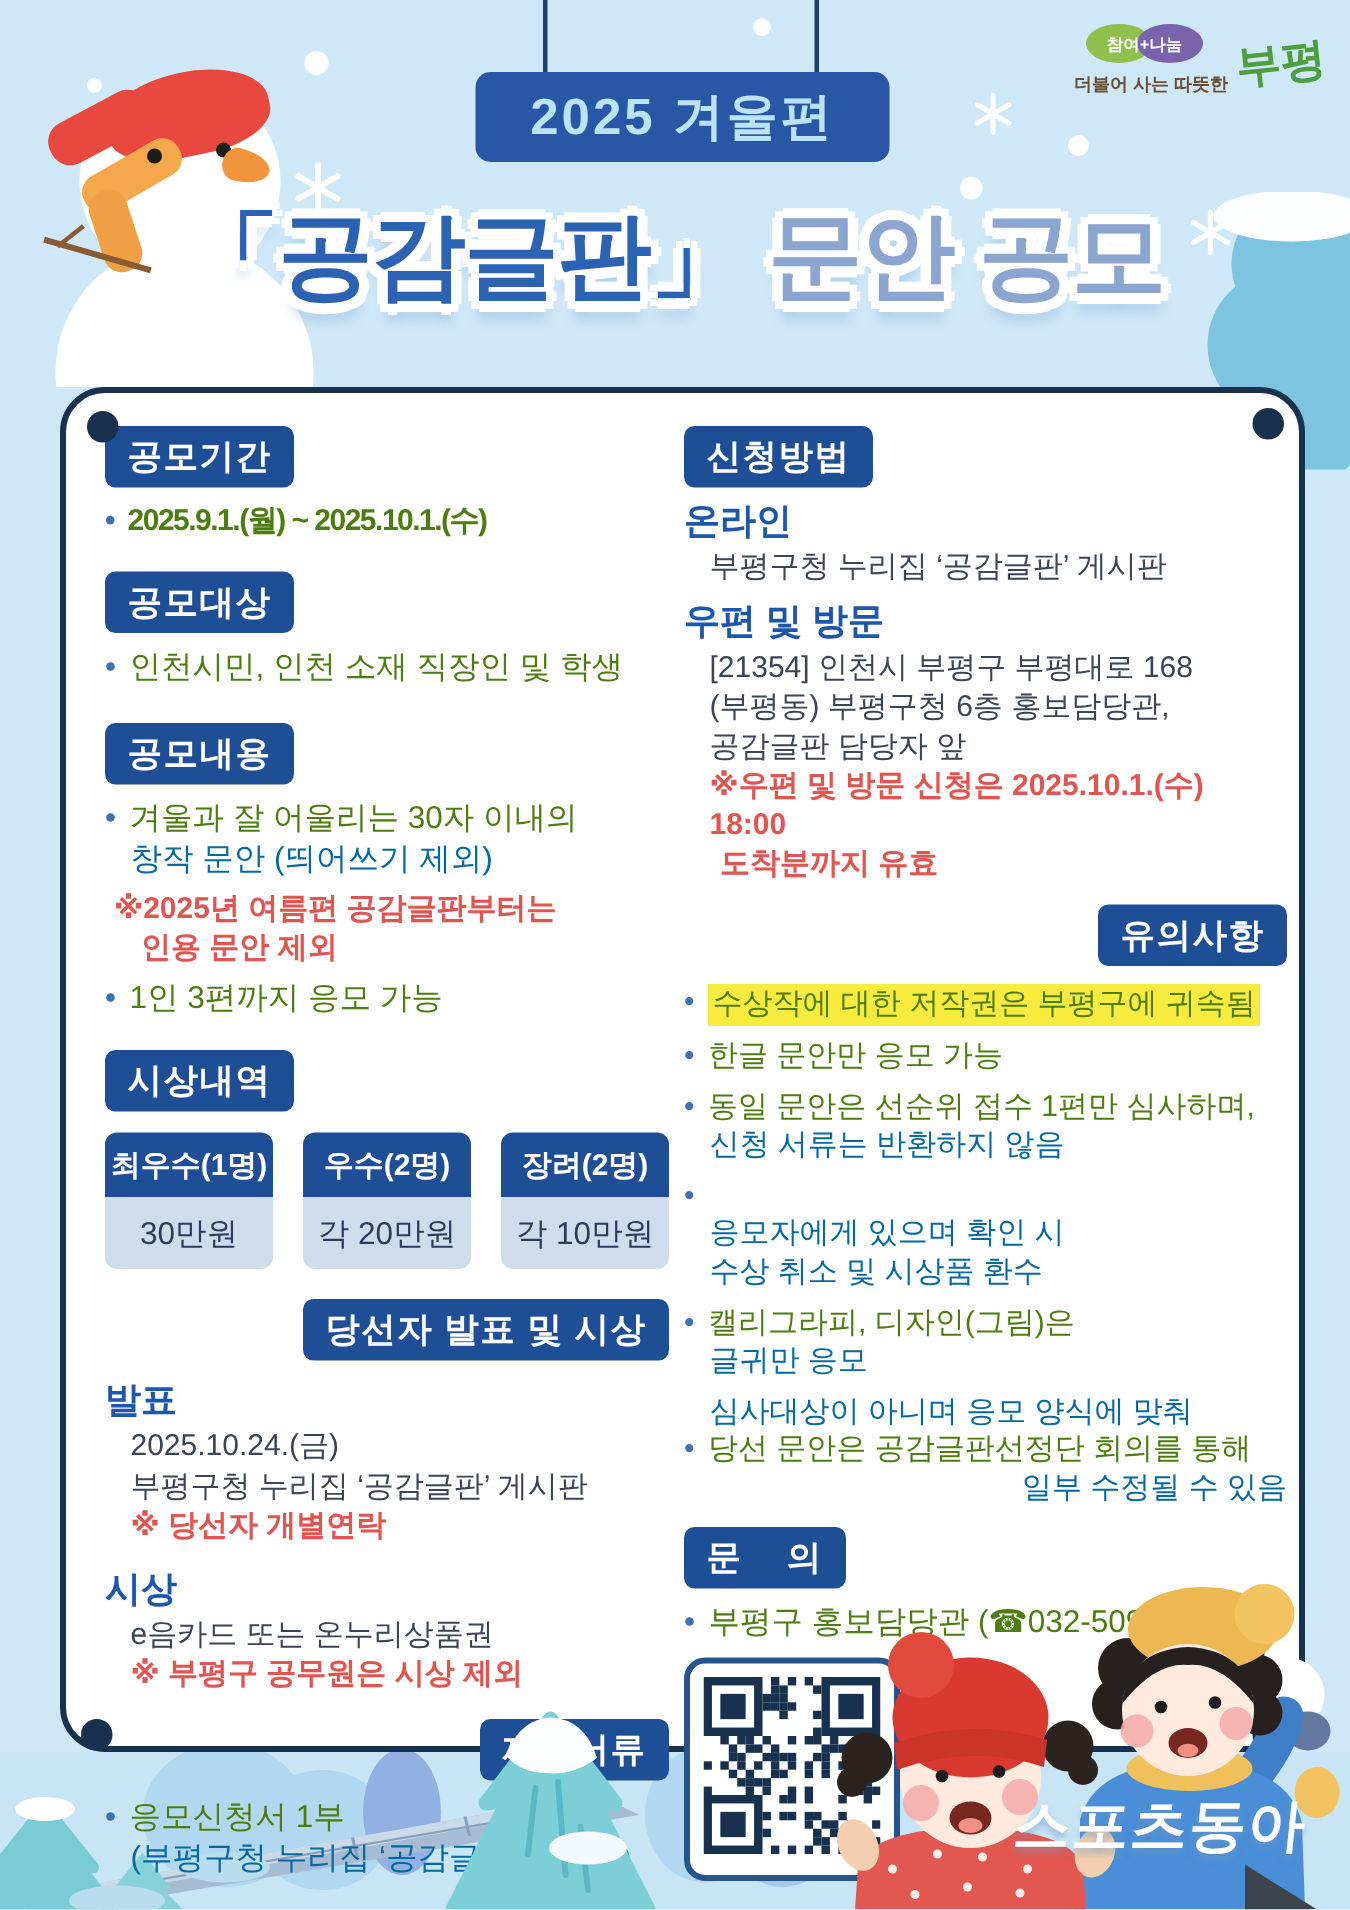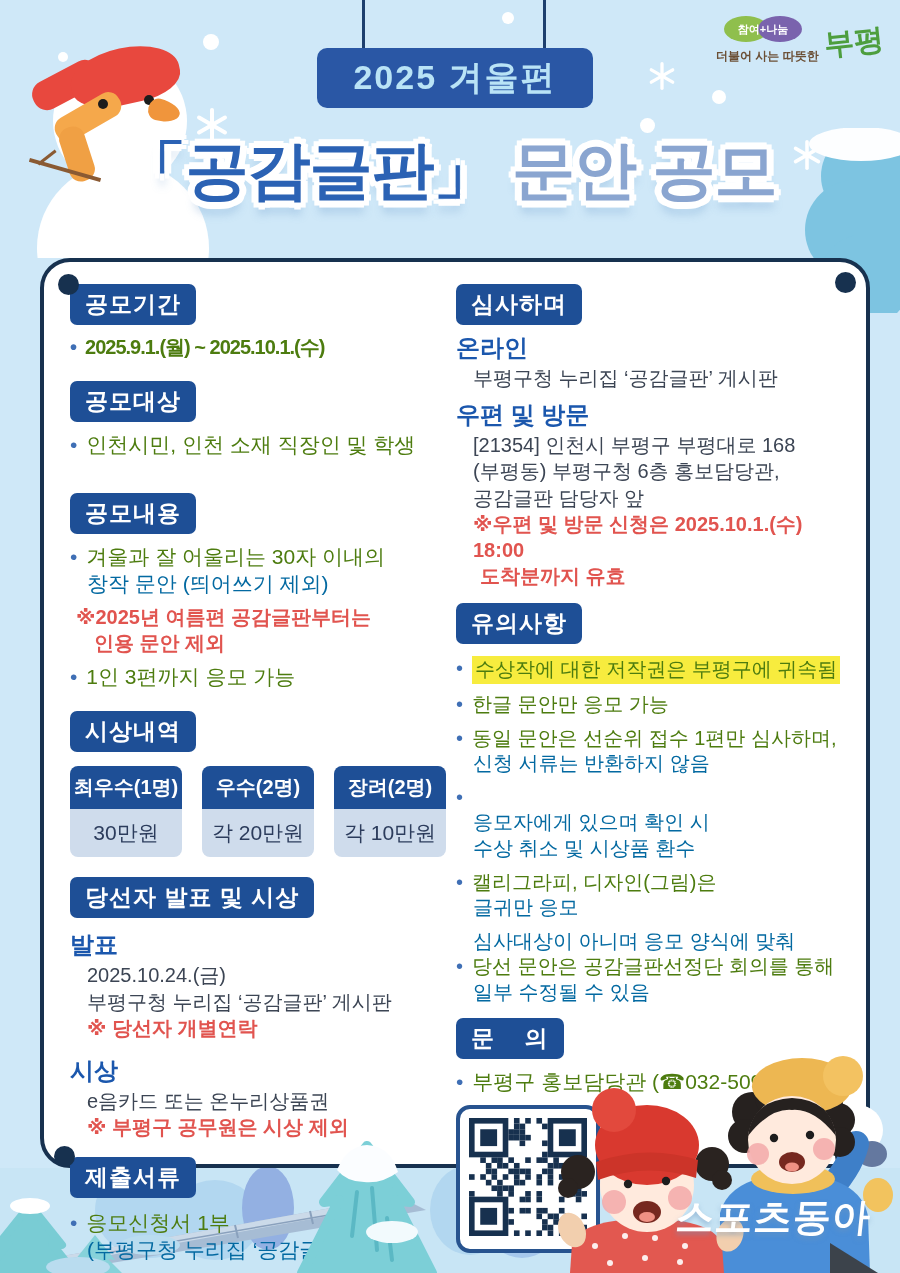--- a/index.html
+++ b/index.html
@@ -69,22 +69,22 @@
   .qr-box{display:inline-block;background:#fff;border:4px solid #27538f;border-radius:14px;padding:9px;}
 
   
   .scene-svg{position:absolute;left:0;top:1150px;z-index:4;}
   .bigtree-svg{position:absolute;left:292px;top:1140px;z-index:20;}
   .kids-svg{position:absolute;left:400px;top:1048px;z-index:21;}
   .watermark{position:absolute;left:676px;top:1192px;z-index:22;color:#fff;font-size:38px;font-weight:bold;
     transform:skewX(-6deg);letter-spacing:1px;text-shadow:0 3px 5px rgba(110,150,190,.55);}
 
   .mb2{margin-bottom:2px;}.mb6{margin-bottom:6px;}.mb8{margin-bottom:8px;}
-  .mb10{margin-bottom:10px;}.mb12{margin-bottom:12px;}.mb14{margin-bottom:14px;}
-  .mb16{margin-bottom:16px;}.mb20{margin-bottom:20px;}.mb24{margin-bottom:35px;text-align:right;}
+  .mb10{margin-bottom:10px;}.mb12{margin-bottom:12px;text-align:right;}.mb14{margin-bottom:14px;}
+  .mb16{margin-bottom:16px;}.mb20{margin-bottom:20px;}.mb24{margin-bottom:24px;text-align:right;}
 </style>
 </head>
 <body>
 
 <div class="poster">
 
   <div class="dot-w" style="left:203px;top:34px;width:16px;height:16px;"></div>
   <div class="dot-w" style="left:712px;top:90px;width:14px;height:14px;"></div>
   <div class="dot-w" style="left:502px;top:12px;width:12px;height:12px;"></div>
   <div class="dot-w" style="left:640px;top:118px;width:15px;height:15px;"></div>
@@ -218,21 +218,21 @@
 
       <div class="mb12"><span class="sec-badge">제출서류</span></div>
       <div class="bul" style="font-size:21px;">
           <span class="dot"></span>
           <span>응모신청서 1부</span>
         </div>
       <div class="cont" style="font-size:21px;">(부평구청 누리집 ‘공감글판’ 게시판)</div>
     </div>
 
     <div class="col col-right">
-      <div class="mb8"><span class="sec-badge">심사하며</span></div>
+      <div class="mb8"><span class="sec-badge">신청방법</span></div>
       <div class="subhead mb2">
           <span class="dot"></span>
           <span>온라인</span>
         </div>
       <div class="subline mb8">부평구청 누리집 ‘공감글판’ 게시판</div>
       <div class="subhead mb2">
           <span class="dot"></span>
           <span>우편 및 방문</span>
         </div>
       <div class="subline">[21354] 인천시 부평구 부평대로 168</div>

